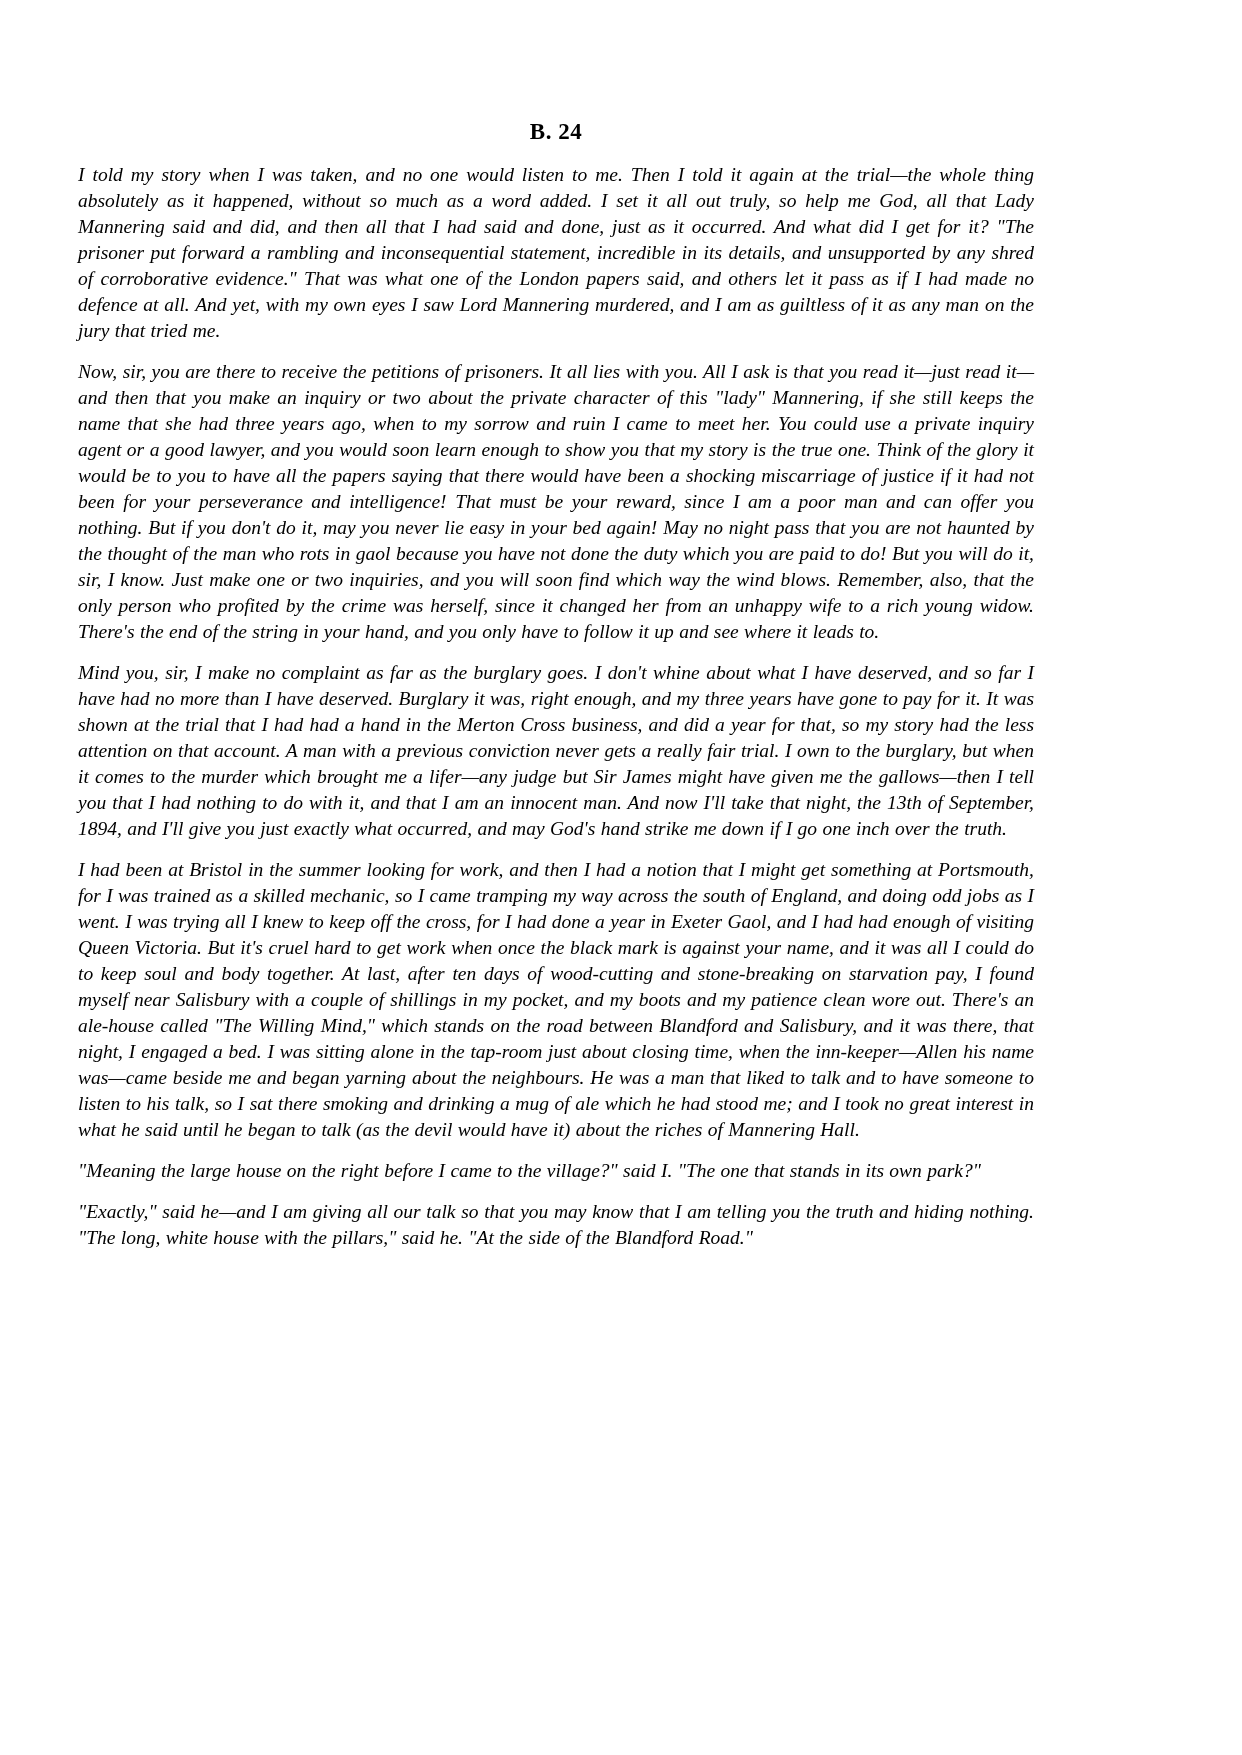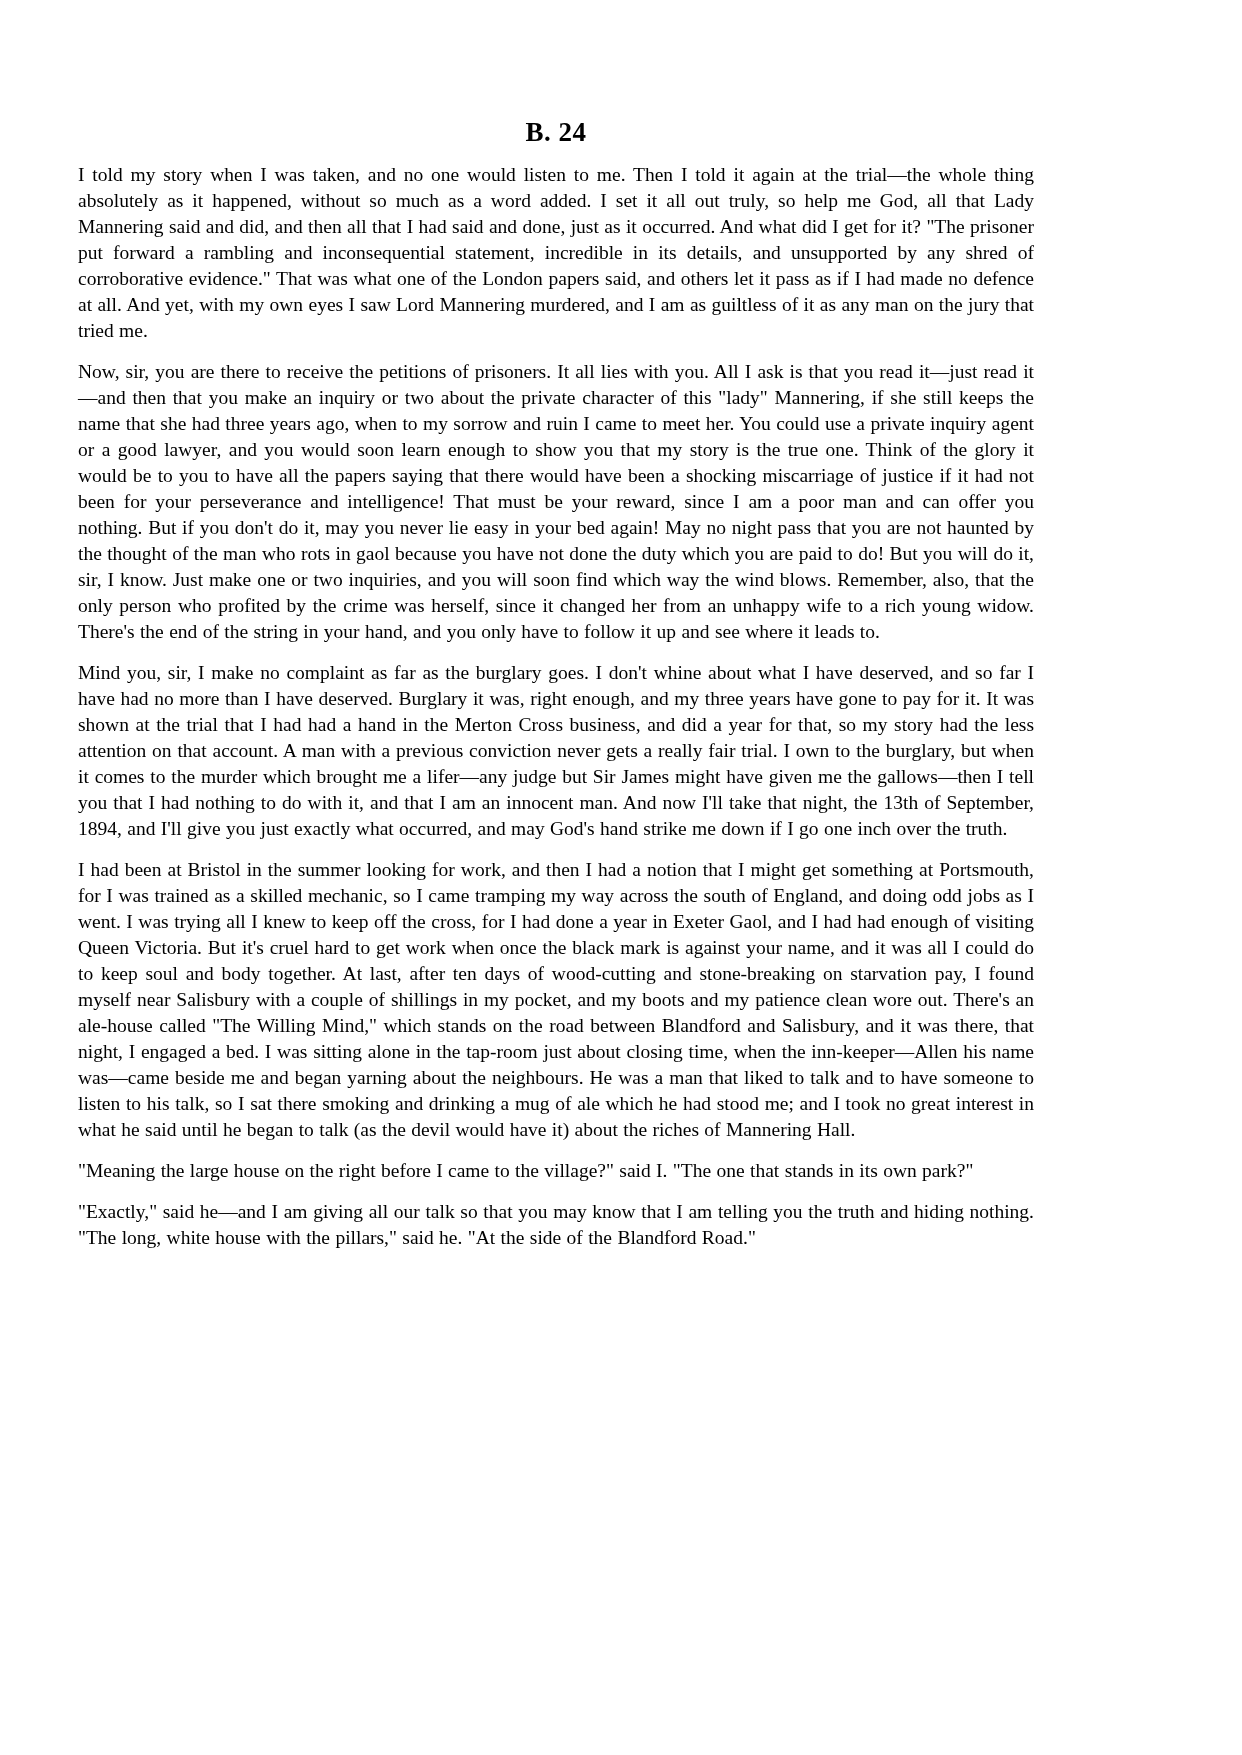--- a/index.html
+++ b/index.html
@@ -15,30 +15,31 @@
     background: #ffffff;
     color: #000000;
     font-family: "Liberation Serif", "DejaVu Serif", serif;
     font-size: 19.5px;
     line-height: 26px;
     padding: 118px 208px 60px 78px;
     overflow: hidden;
   }
   .doc-title {
     text-align: center;
-    font-size: 27px;
+    font-size: 23px;
     font-weight: bold;
     margin: 0 0 16px 0;
     line-height: 28px;
     letter-spacing: 0.5px;
   }
   .para {
     text-align: justify;
     margin: 0 0 15px 0;
     word-spacing: 0.5px;
+    font-style: italic;
   }
 </style>
 </head>
 <body>
 
 <div class="page">
   <h1 class="doc-title">B. 24</h1>
 
   <p class="para">I told my story when I was taken, and no one would listen to me. Then I told it again at the trial—the whole thing absolutely as it happened, without so much as a word added. I set it all out truly, so help me God, all that Lady Mannering said and did, and then all that I had said and done, just as it occurred. And what did I get for it? "The prisoner put forward a rambling and inconsequential statement, incredible in its details, and unsupported by any shred of corroborative evidence." That was what one of the London papers said, and others let it pass as if I had made no defence at all. And yet, with my own eyes I saw Lord Mannering murdered, and I am as guiltless of it as any man on the jury that tried me.</p>
   <p class="para">Now, sir, you are there to receive the petitions of prisoners. It all lies with you. All I ask is that you read it—just read it—and then that you make an inquiry or two about the private character of this "lady" Mannering, if she still keeps the name that she had three years ago, when to my sorrow and ruin I came to meet her. You could use a private inquiry agent or a good lawyer, and you would soon learn enough to show you that my story is the true one. Think of the glory it would be to you to have all the papers saying that there would have been a shocking miscarriage of justice if it had not been for your perseverance and intelligence! That must be your reward, since I am a poor man and can offer you nothing. But if you don't do it, may you never lie easy in your bed again! May no night pass that you are not haunted by the thought of the man who rots in gaol because you have not done the duty which you are paid to do! But you will do it, sir, I know. Just make one or two inquiries, and you will soon find which way the wind blows. Remember, also, that the only person who profited by the crime was herself, since it changed her from an unhappy wife to a rich young widow. There's the end of the string in your hand, and you only have to follow it up and see where it leads to.</p>

